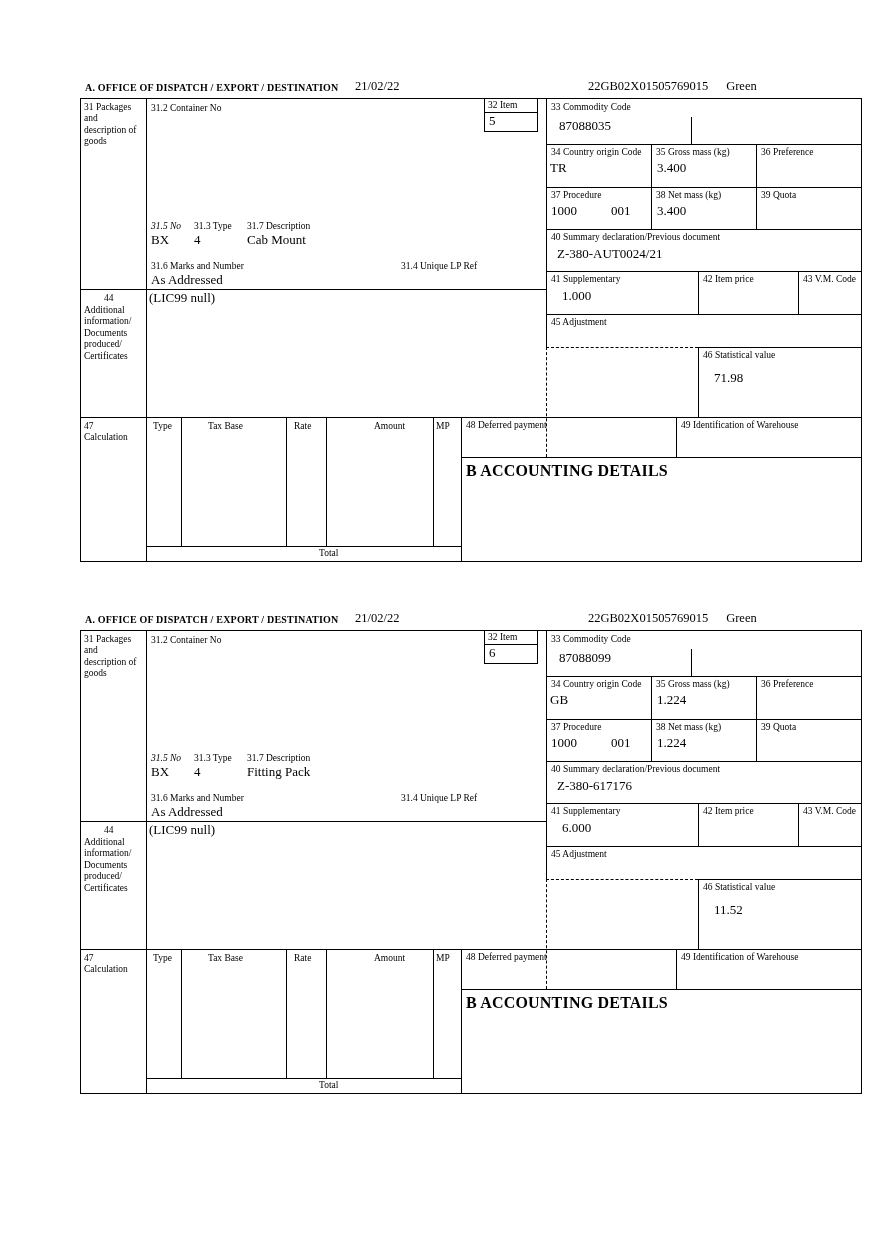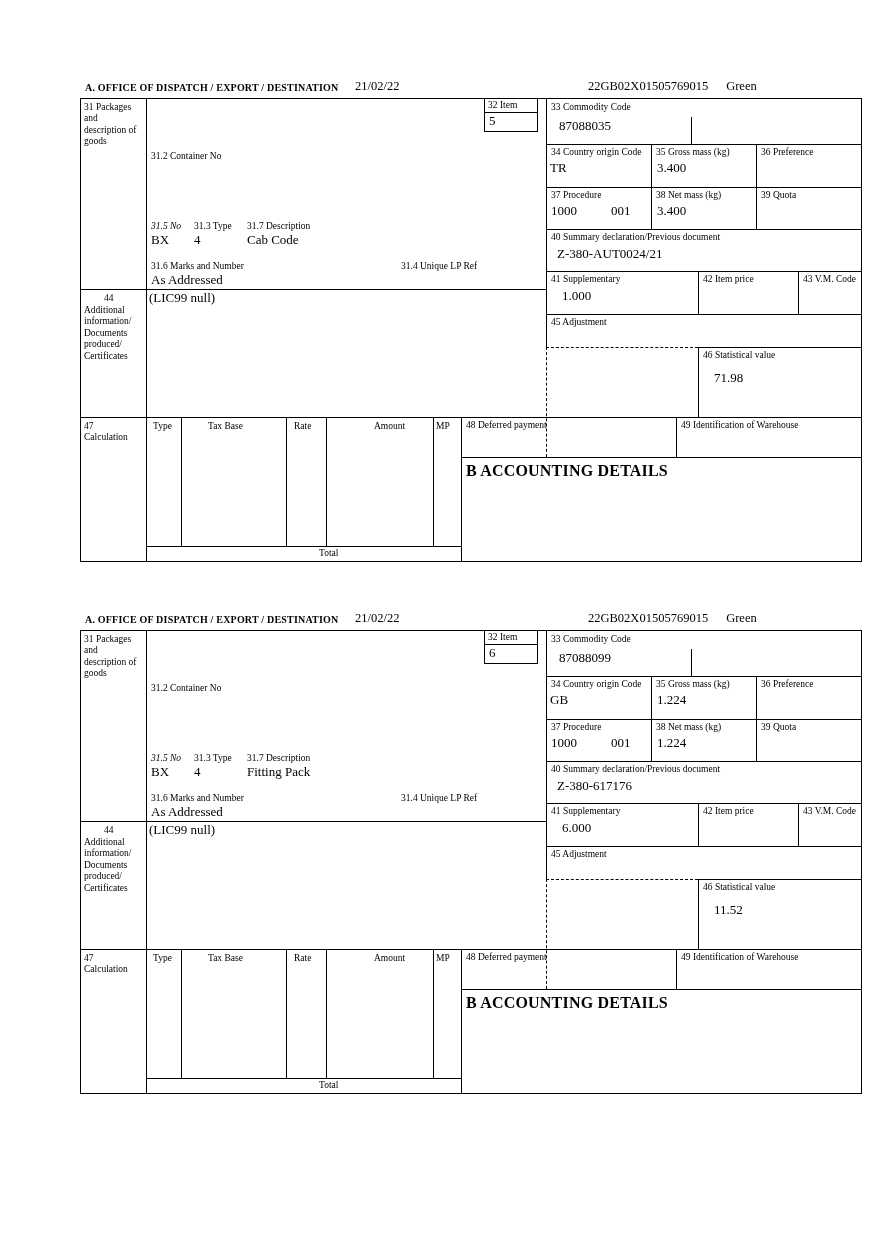--- a/index.html
+++ b/index.html
@@ -11,21 +11,21 @@
   .hdr-status{margin-left:18px;}
   .form{position:absolute;left:80px;top:20px;width:780px;height:462px;border:1px solid #000;}
   .lbl{position:absolute;font-size:9.5px;line-height:1.2;}
   .val{position:absolute;font-size:13px;line-height:1.1;white-space:nowrap;}
   .vl{position:absolute;width:0;border-left:1px solid #000;}
   .hl{position:absolute;height:0;border-top:1px solid #000;}
   .vd{position:absolute;width:0;border-left:1px dashed #000;}
   .hd{position:absolute;height:0;border-top:1px dashed #000;}
   
   .p-l31{left:3px;top:3px;width:56px;}
-  .p-l312{left:70px;top:4px;margin-top:48px;}
+  .p-l312{left:70px;top:4px;}
   .p-box32{position:absolute;left:403px;top:0;width:52px;height:32px;border-left:1px solid #000;border-right:1px solid #000;border-bottom:1px solid #000;}
   .p-box32 .inln{position:absolute;left:0;right:0;top:13px;border-top:1px solid #000;height:0;}
   .p-l32{left:3px;top:1px;}
   .p-v32{left:4px;top:15px;}
   .p-l315{left:70px;top:122px;font-style:italic;}
   .p-l313{left:113px;top:122px;}
   .p-l317{left:166px;top:122px;}
   .p-vpkg{left:70px;top:134px;}
   .p-vtyp{left:113px;top:134px;}
   .p-vdesc{left:166px;top:134px;}
@@ -136,21 +136,21 @@
     <div class="p-box32">
       <div class="inln"></div>
       <div class="lbl p-l32">32 Item</div>
       <div class="val p-v32">5</div>
     </div>
     <div class="lbl p-l315">31.5 No</div>
     <div class="lbl p-l313">31.3 Type</div>
     <div class="lbl p-l317">31.7 Description</div>
     <div class="val p-vpkg">BX</div>
     <div class="val p-vtyp">4</div>
-    <div class="val p-vdesc">Cab Code</div>
+    <div class="val p-vdesc">Cab Mount</div>
     <div class="lbl p-l316">31.6 Marks and Number</div>
     <div class="lbl p-l314">31.4 Unique LP Ref</div>
     <div class="val p-vmarks">As Addressed</div>
     <div class="lbl p-l44n">44</div>
     <div class="lbl p-l44t">Additional information/ Documents produced/ Certificates</div>
     <div class="val p-vaddl">(LIC99 null)</div>
     <div class="lbl p-l33">33 Commodity Code</div>
     <div class="val p-vcomm">87088035</div>
     <div class="lbl p-l34">34 Country origin Code</div>
     <div class="val p-v34">TR</div>

